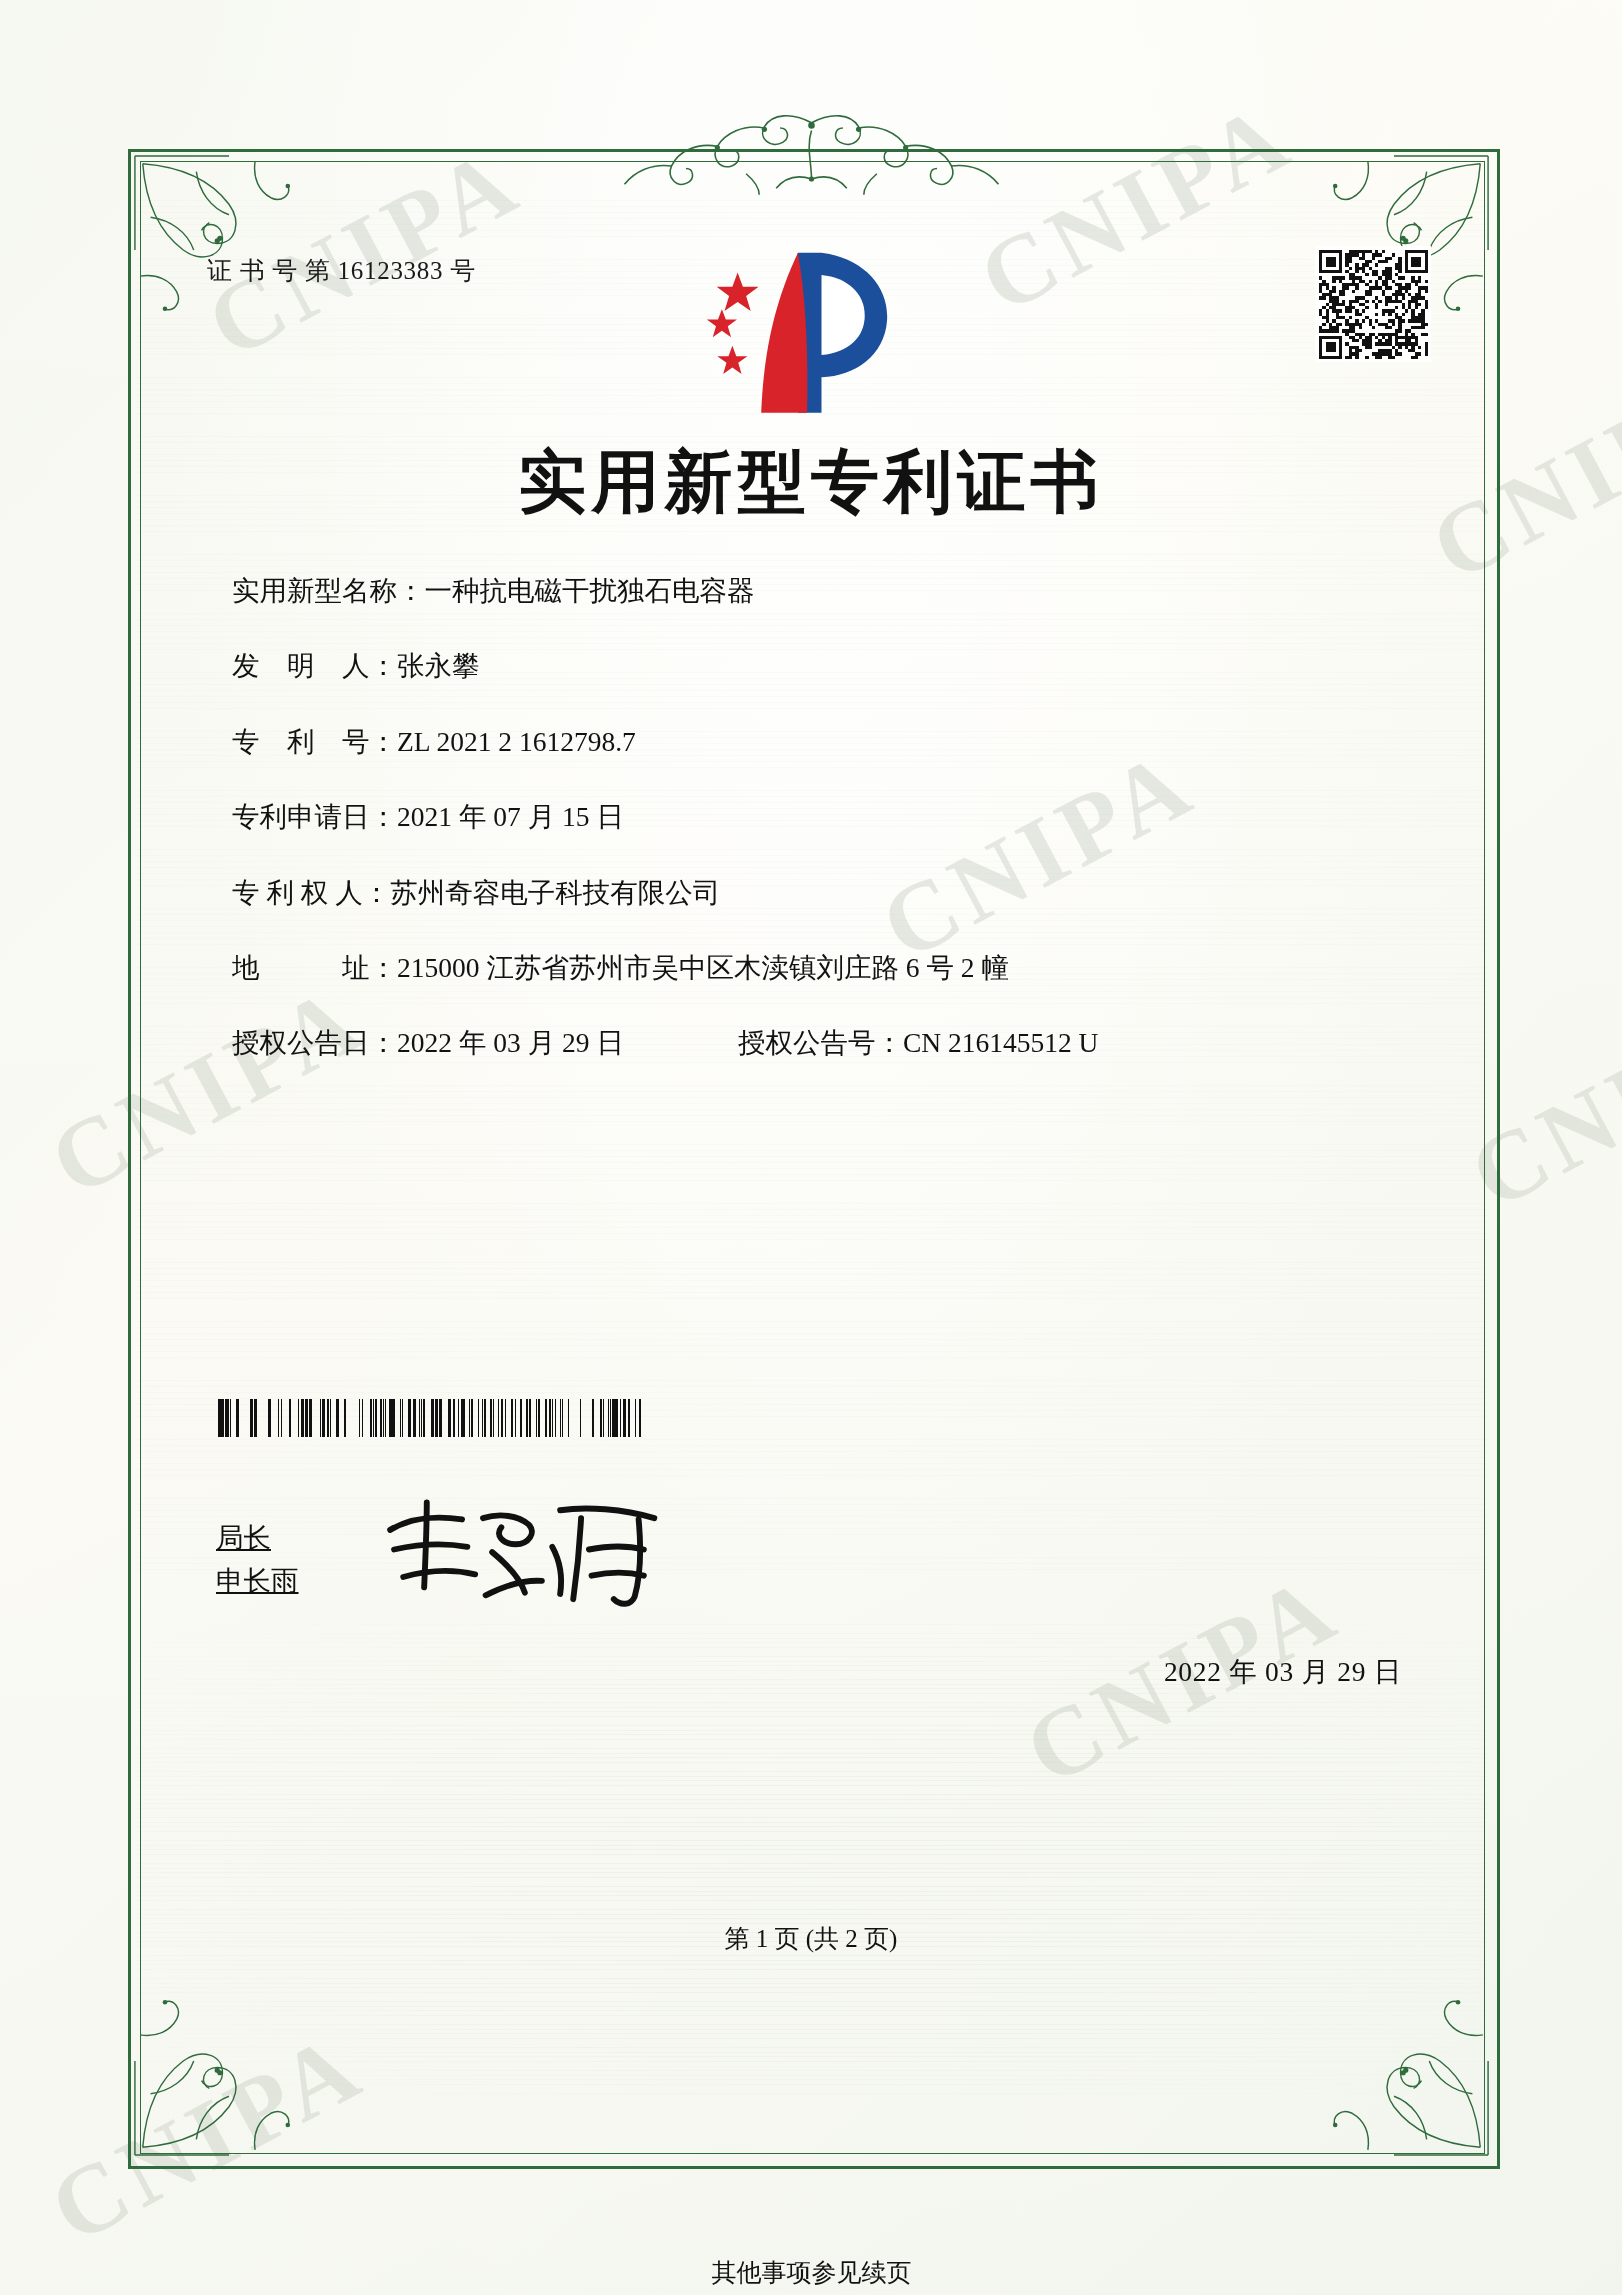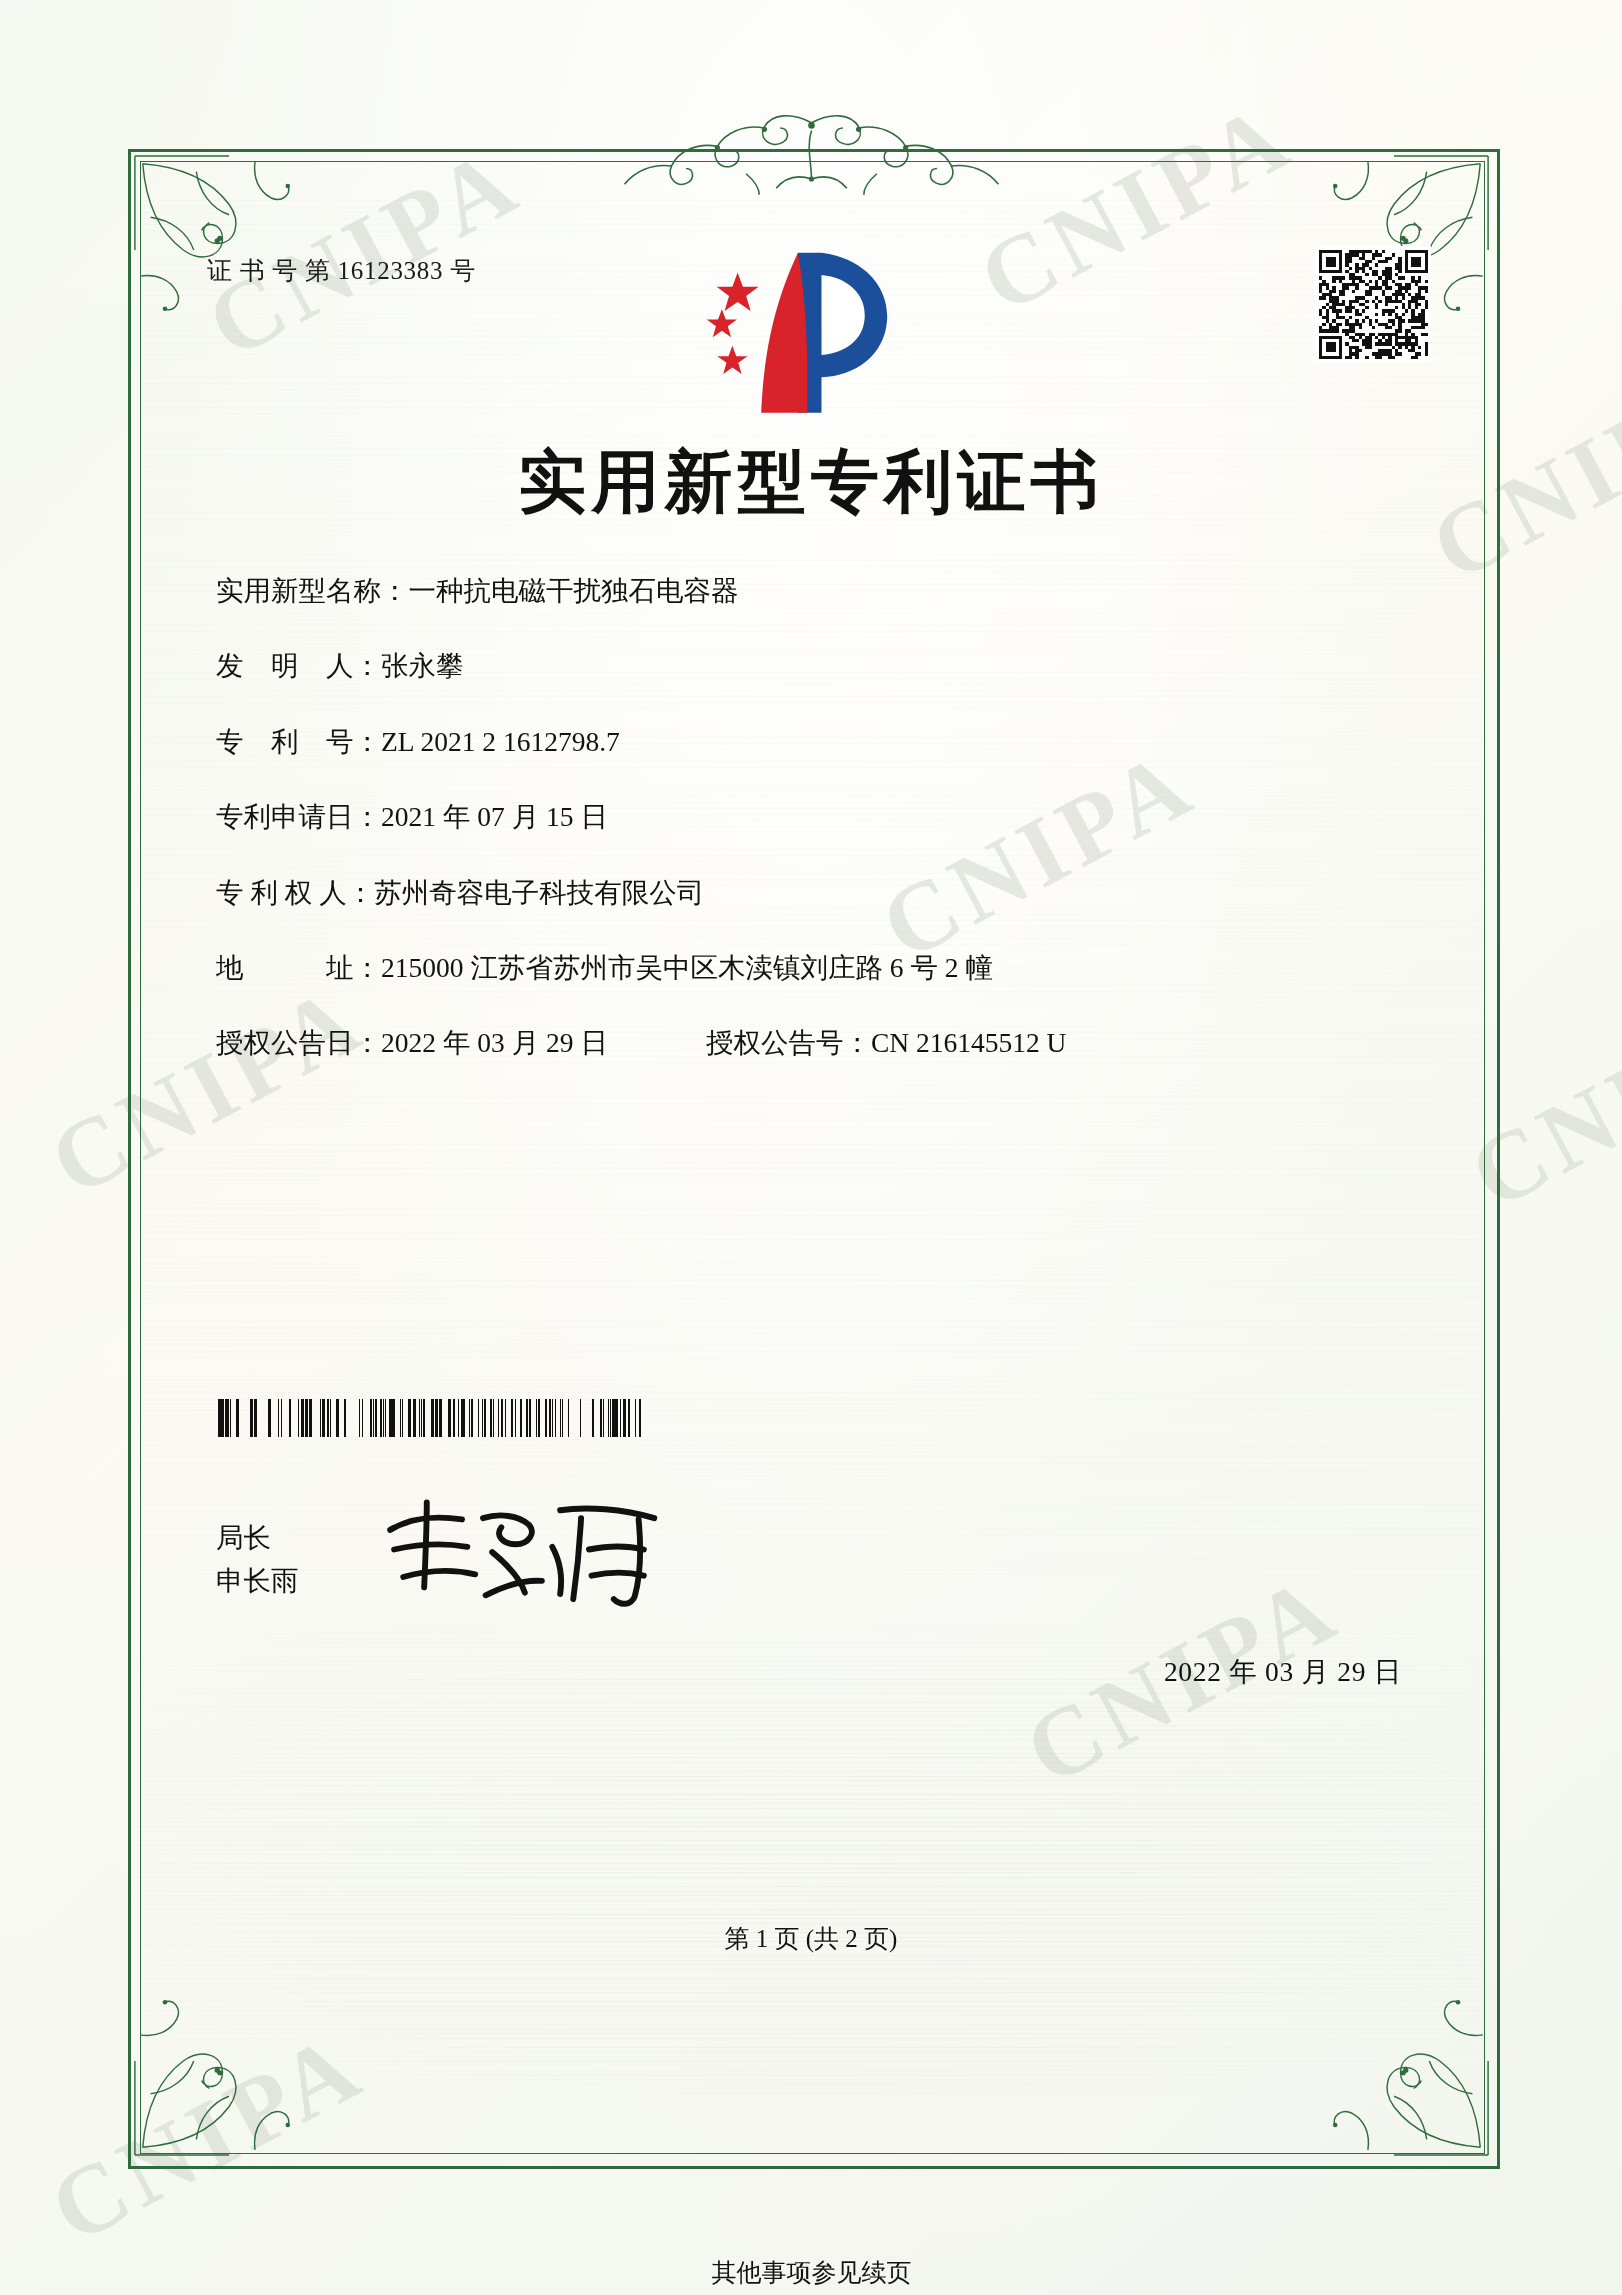--- a/index.html
+++ b/index.html
@@ -152,20 +152,21 @@
     display: flex;
     align-items: baseline;
     font-size: 27.5px;
     color: #121212;
     margin-bottom: 41px;
     line-height: 1.25;
   }
   .f-label {
     white-space: pre;
     flex: 0 0 auto;
+    margin-left: 16px;
   }
   .f-value {
     flex: 1 1 auto;
   }
   .field-row.inline2 {
     justify-content: flex-start;
   }
   .sep-gap { display: inline-block; width: 98px; }
 
   .paragraphs {
@@ -191,20 +192,21 @@
     width: 432px;
   }
 
   .sig-block {
     position: absolute;
     left: 88px;
     top: 1368px;
     font-size: 27.5px;
     line-height: 1.55;
     color: #111;
+    text-decoration: underline;
   }
   .signature {
     position: absolute;
     left: 236px;
     top: 1335px;
     width: 340px;
     height: 131px;
   }
   .issue-date {
     position: absolute;

